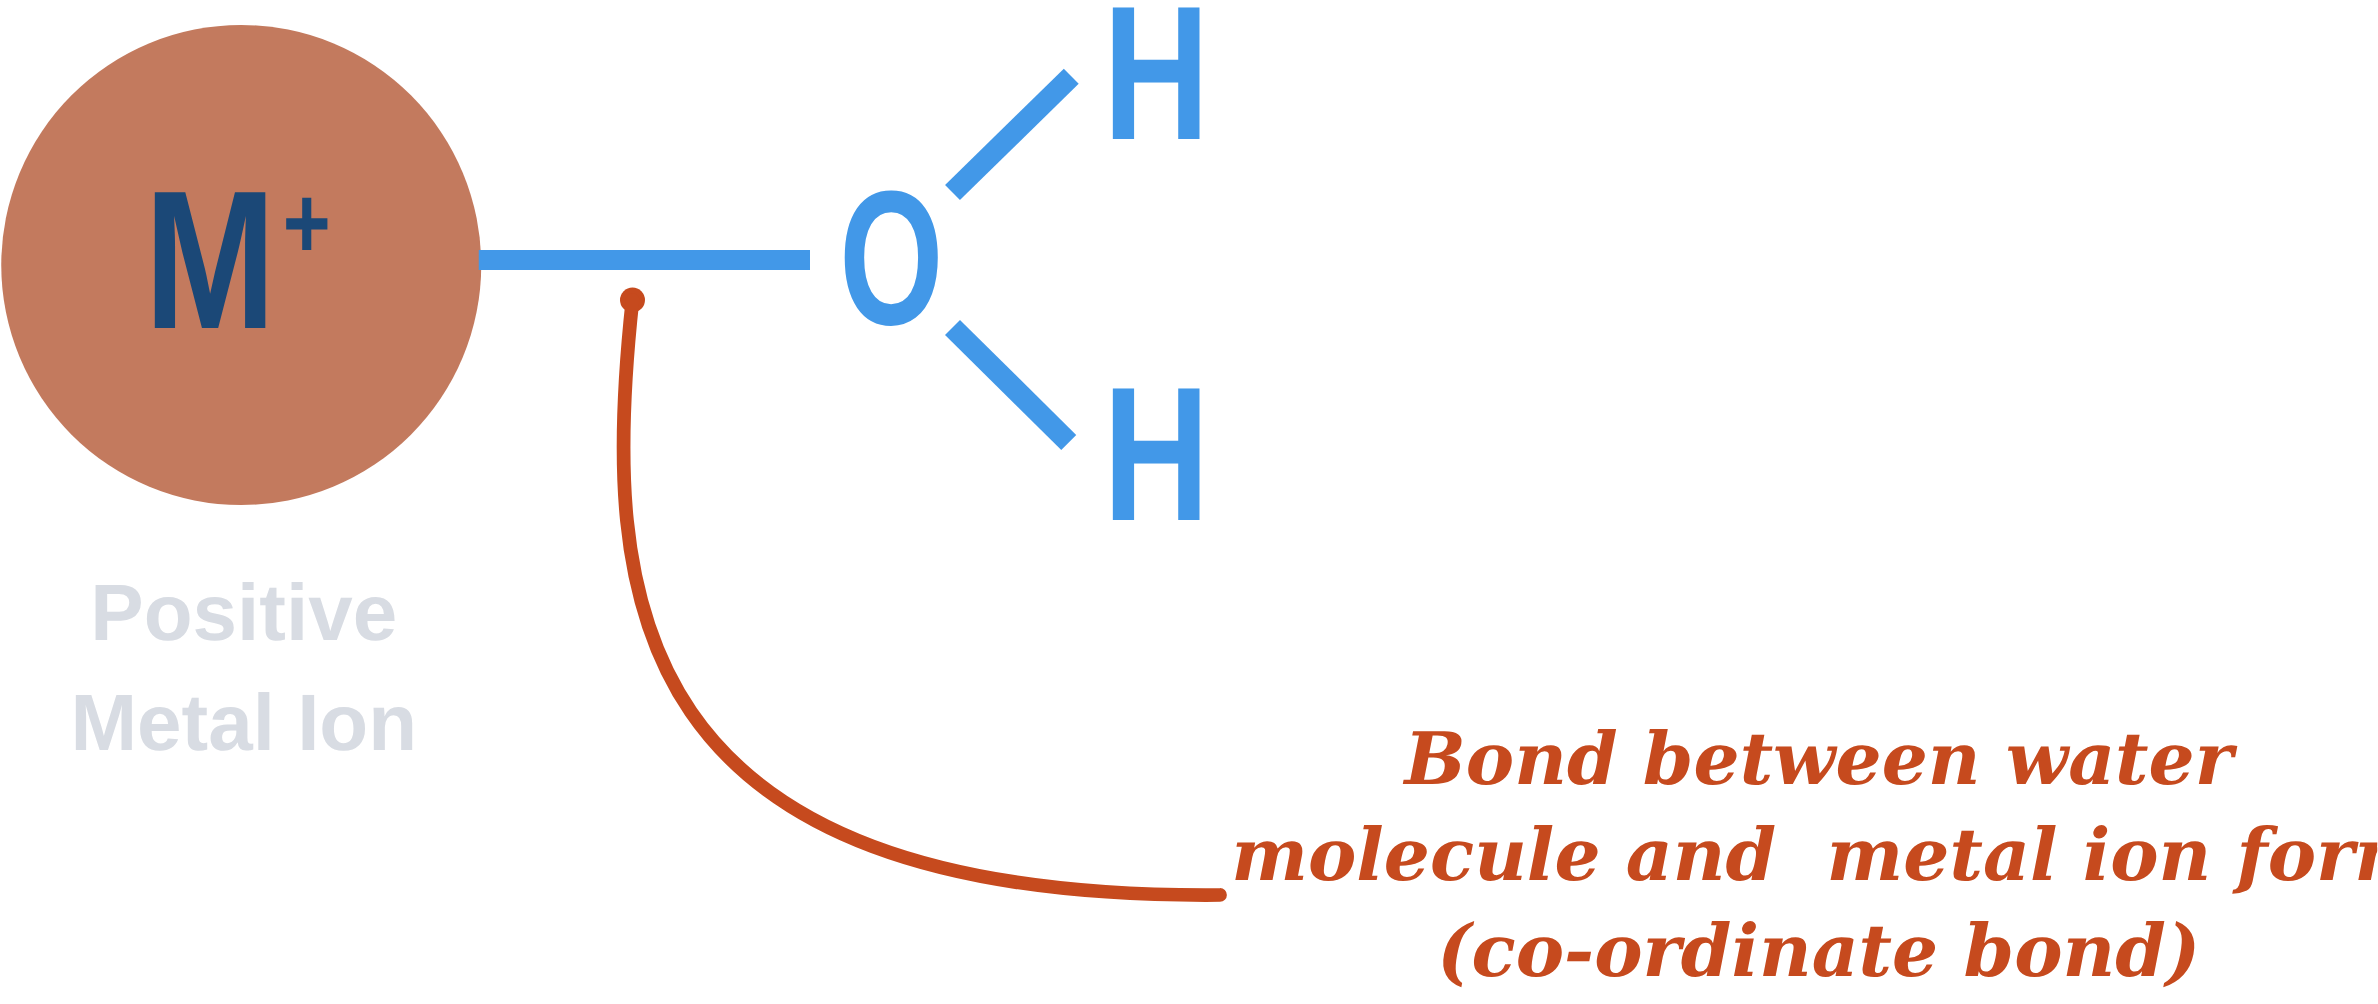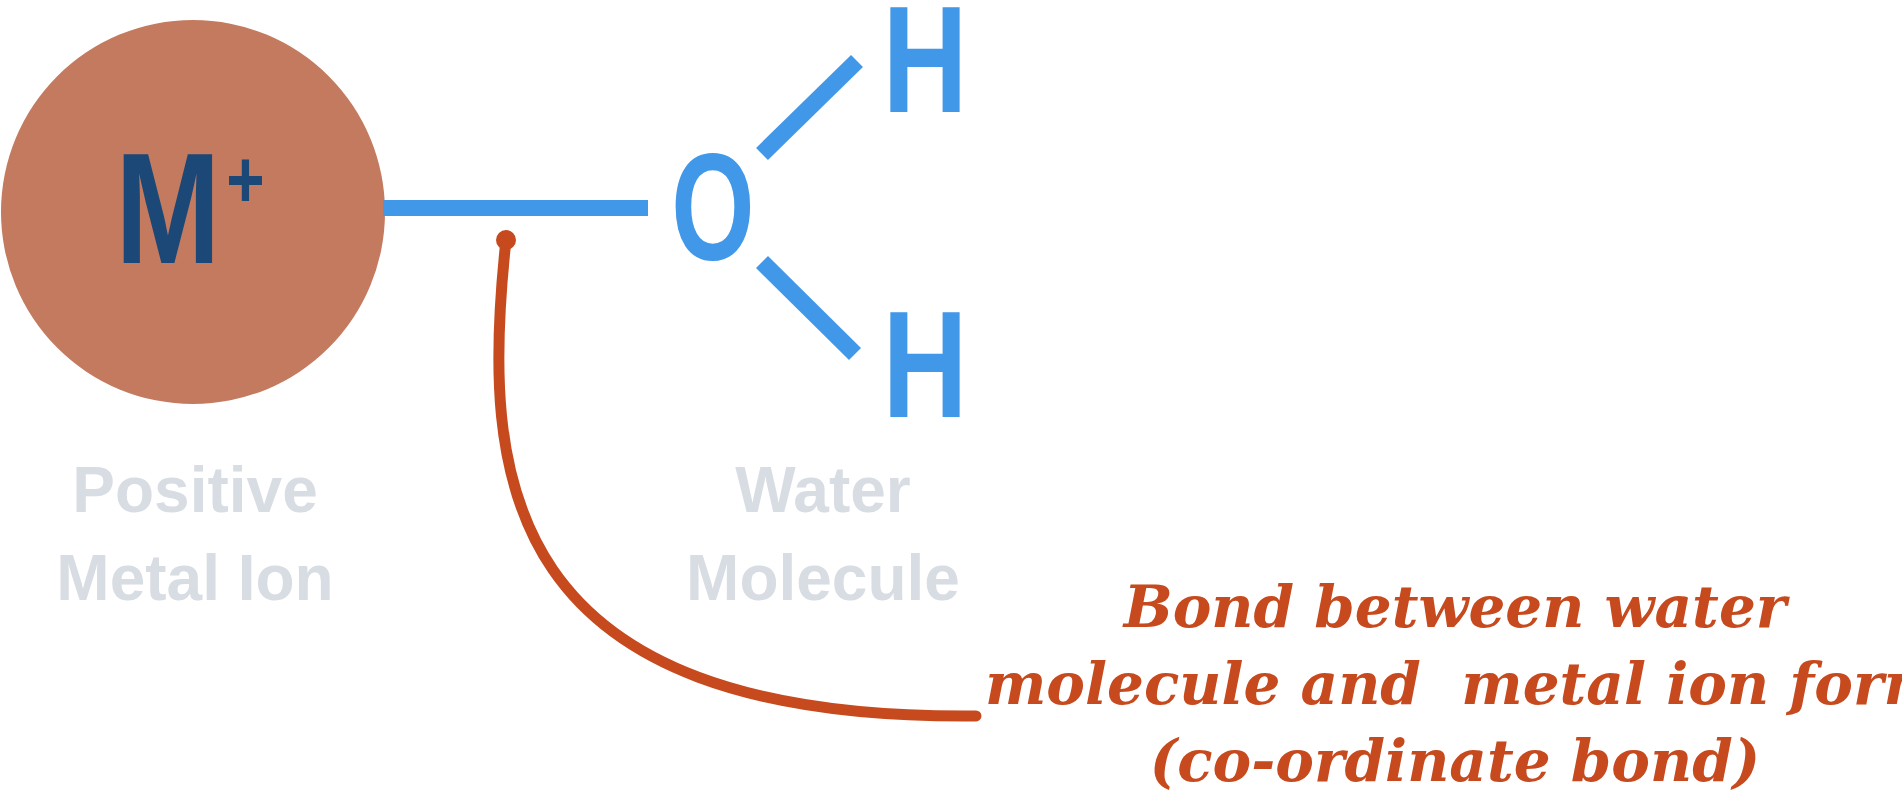--- a/index.html
+++ b/index.html
@@ -109,22 +109,18 @@
   <div class="ion-symbol"><span>M</span><sup>+</sup></div>
 
   <div class="atom o">O</div>
   <div class="atom h-top">H</div>
   <div class="atom h-bottom">H</div>
 
   <div class="glabel metal">
     <span>Positive</span>
     <span>Metal Ion</span>
   </div>
-  <div class="glabel water">
-    <span>Water</span>
-    <span>Molecule</span>
-  </div>
 
   <div class="annotation">Bond between water
 molecule and  metal ion formed
 (co-ordinate bond)</div>
 
 </div>
 
 </body></html>

